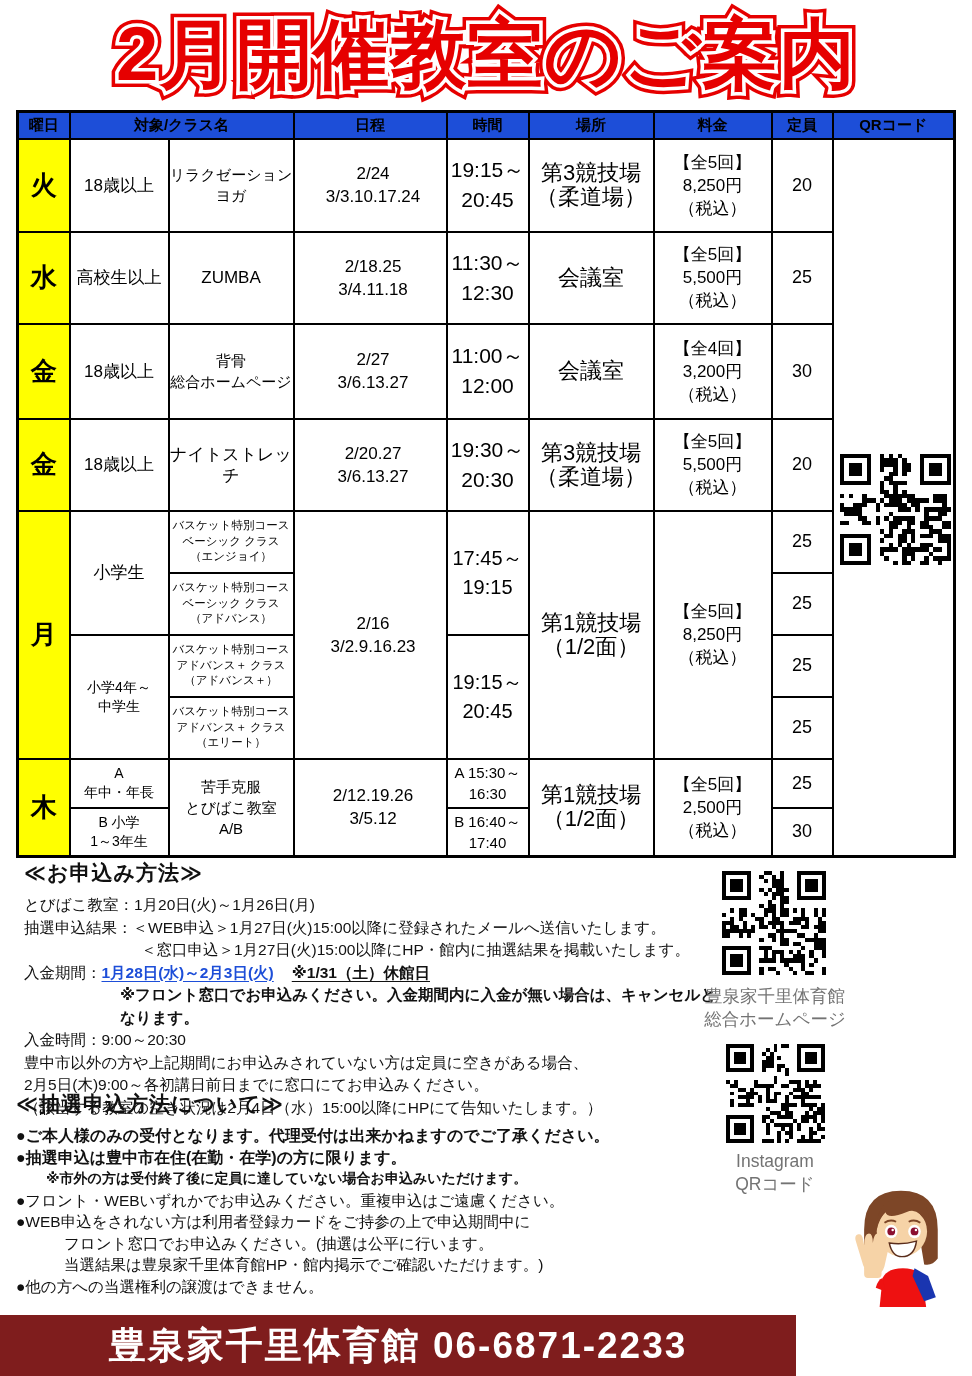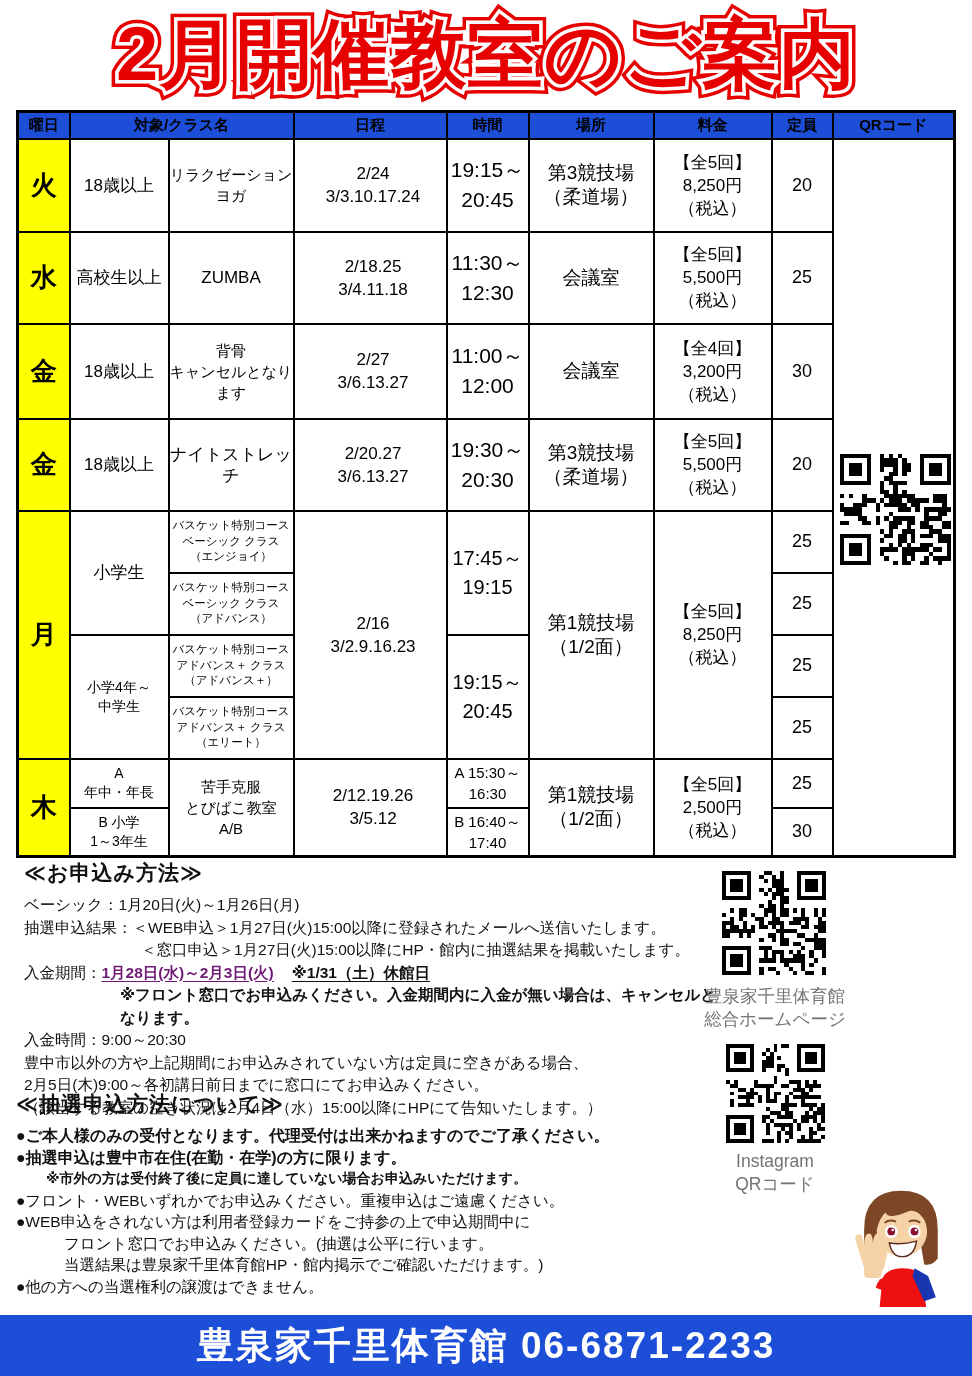--- a/index.html
+++ b/index.html
@@ -35,58 +35,58 @@
   td.day { background:#ffff00; font-size:26px; font-weight:bold; }
   td.target { font-size:17px; }
   td.target-sm { font-size:14px; line-height:19px; }
   td.cls { font-size:15px; line-height:21px;margin-top:8px; }
   td.cls-lg { font-size:17px; }
   td.cls-sm { font-size:11.5px; line-height:15.5px; }
   td.dates { font-size:17px; text-align:left; padding-left:6px; line-height:23px; }
   td.time { font-size:21px; line-height:30px; }
   td.time-m { font-size:20px; line-height:29px; }
   td.time-s { font-size:15px; line-height:21px; }
-  td.place { font-size:19px; line-height:24px; }
+  td.place { font-size:22px; line-height:24px; }
   td.fee { font-size:17px; line-height:23px; }
   td.cap { font-size:18px; }
   td.thin-top { border-top-width:1px; }
   td.thin-bottom { border-bottom-width:1px; }
   tr.h93 { height:93px; } tr.h92 { height:92px; } tr.h95 { height:95px; }
   tr.h62 { height:62px; } tr.h49 { height:49px; }
   td.qrcell { position:relative; background:#fff; }
   .qr { background:#fff; }
   #qr-table { position:absolute; left:6px; top:314px; width:111px; height:111px; }
 
   
   .app { position:absolute; left:16px; top:859px; width:700px; color:#111;margin-left:8px; }
   .app h2, .lottery h2 { font-size:21px; font-weight:bold; letter-spacing:1px; margin-bottom:7px; }
   .app .line { font-size:15.5px; line-height:22.5px; }
   .ind-web { padding-left:117px; }
   .small-note { font-size:12.5px; font-weight:bold; padding-left:96px; }
-  .red-underline { color:#701a75; font-weight:bold; text-decoration:underline; text-underline-offset:3px; }
+  .red-underline { color:#1d4ed8; font-weight:bold; text-decoration:underline; text-underline-offset:3px; }
   .blk-underline { font-weight:bold; text-decoration:underline; text-underline-offset:3px;text-align:center; }
   .sp { display:inline-block; width:18px; }
   .lottery { position:absolute; left:16px; top:1090px; width:700px; color:#111; }
   .lottery .line { font-size:15.5px; line-height:21.5px; }
   .lottery .bold { font-weight:bold; font-size:16px; }
   .lottery .note { font-size:14px; font-weight:bold; padding-left:30px; }
   .lottery .cont { padding-left:48px; }
 
   
   #qr-home { position:absolute; left:722px; top:871px; width:104px; height:104px; }
   #qr-insta { position:absolute; left:726px; top:1044px; width:99px; height:99px; }
   .qr-label { position:absolute; text-align:center; font-size:17.5px; line-height:23px; color:#737373; white-space:pre-line; }
   #label-home { left:655px; top:985px; width:240px; }
   #label-insta { left:655px; top:1150px; width:240px; }
   .mascot { position:absolute; left:850px; top:1183px; width:98px; height:124px; }
 
   
   .footer {
-    position:absolute; left:0; top:1315px; width:972px; height:61px;
-    background:#1d4ed8; color:#fff; text-align:center;
+    position:absolute; left:0; top:1315px; width:796px; height:61px;
+    background:#7f1d1d; color:#fff; text-align:center;
     font-size:37px; font-weight:bold; line-height:61px; letter-spacing:2px; white-space:nowrap;
   }
 </style>
 </head>
 <body>
 
 <div class="page">
 
   <h1 class="title" data-text="2月開催教室のご案内">2月開催教室のご案内</h1>
 
@@ -355,21 +355,21 @@
         <td class="place pre">会議室</td>
         <td class="fee pre">【全5回】
 5,500円
 （税込）</td>
         <td class="cap">25</td>
       </tr>
       <tr class="h95">
         <td class="day">金</td>
         <td class="target">18歳以上</td>
         <td class="cls pre">背骨
-キャンセルとなります</td>
+総合ホームページ</td>
         <td class="dates pre">2/27
 3/6.13.27</td>
         <td class="time pre">11:00～
 12:00</td>
         <td class="place pre">会議室</td>
         <td class="fee pre">【全4回】
 3,200円
 （税込）</td>
         <td class="cap">30</td>
       </tr>
@@ -450,21 +450,21 @@
 1～3年生</td>
         <td class="time time-s pre">B 16:40～
 17:40</td>
         <td class="cap">30</td>
       </tr>
     </tbody>
   </table>
 
   <div class="app">
     <h2>≪お申込み方法≫</h2>
-    <div class="line">ベーシック：1月20日(火)～1月26日(月)</div>
+    <div class="line">とびばこ教室：1月20日(火)～1月26日(月)</div>
     <div class="line">抽選申込結果：＜WEB申込＞1月27日(火)15:00以降に登録されたメールへ送信いたします。</div>
     <div class="line ind-web">＜窓口申込＞1月27日(火)15:00以降にHP・館内に抽選結果を掲載いたします。</div>
     <div class="line">
       <span>入金期間：</span><span class="red-underline">1月28日(水)～2月3日(火)</span><span class="sp"></span><span class="blk-underline">※1/31（土）休館日</span>
     </div>
     <div class="line small-note">※フロント窓口でお申込みください。入金期間内に入金が無い場合は、キャンセルとなります。</div>
     <div class="line">入金時間：9:00～20:30</div>
     <div class="line">豊中市以外の方や上記期間にお申込みされていない方は定員に空きがある場合、</div>
     <div class="line">2月5日(木)9:00～各初講日前日までに窓口にてお申込みください。</div>
     <div class="line">（該当する教室の空き状況は2月4日（水）15:00以降にHPにて告知いたします。）</div>

